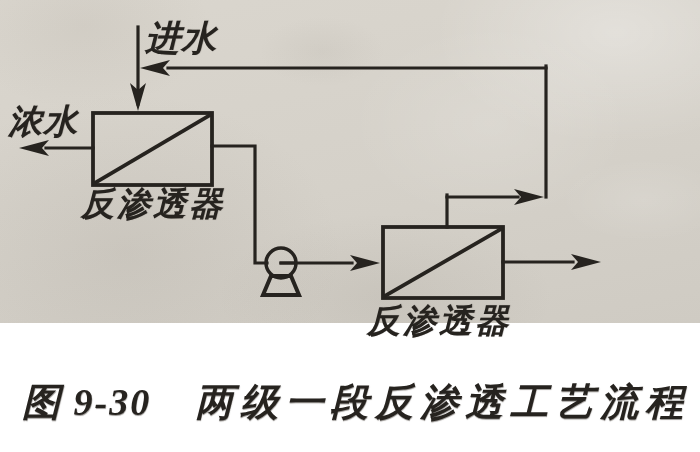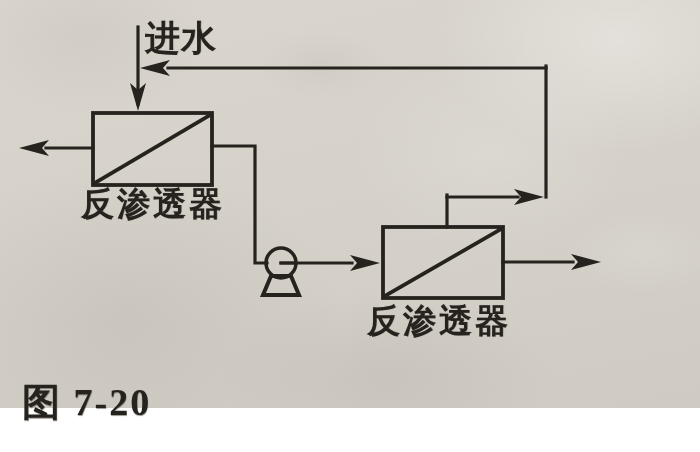--- a/index.html
+++ b/index.html
@@ -7,31 +7,32 @@
     width: 700px; height: 452px;
     overflow: hidden;
     font-family: "Liberation Serif", "DejaVu Serif", serif;
   }
   :root {
     --paper: #d5d1c9;
     --ink: #26231f;
   }
   .page {
     position: relative;
-    width: 700px; height: 408px;
+    width: 700px; height: 323px;
     background-color: var(--paper);
     background-image:
       radial-gradient(ellipse 260px 160px at 88% 10%, rgba(255,255,255,0.30), rgba(255,255,255,0) 70%),
       radial-gradient(ellipse 200px 140px at 70% 38%, rgba(255,255,255,0.14), rgba(255,255,255,0) 70%),
       radial-gradient(ellipse 180px 120px at 12% 8%, rgba(140,132,120,0.10), rgba(140,132,120,0) 70%),
       radial-gradient(ellipse 300px 220px at 18% 78%, rgba(125,118,108,0.12), rgba(125,118,108,0) 72%),
       radial-gradient(ellipse 240px 120px at 55% 92%, rgba(120,114,104,0.10), rgba(120,114,104,0) 70%),
       radial-gradient(ellipse 90px 50px at 46% 16%, rgba(130,124,114,0.08), rgba(130,124,114,0) 70%),
       radial-gradient(ellipse 120px 60px at 92% 62%, rgba(255,255,255,0.12), rgba(255,255,255,0) 70%),
       linear-gradient(168deg, #dad6ce 0%, #d5d1c9 55%, #cfcbc3 100%);
+    font-style: italic;
   }
   svg.diagram {
     position: absolute; left: 0; top: 0;
     filter: blur(0.25px);
   }
   .ink-stroke {
     stroke: var(--ink);
     fill: none;
     stroke-linecap: square;
     stroke-linejoin: miter;
@@ -99,23 +100,25 @@
 
     <rect class="ink-stroke" stroke-width="3.8" x="383" y="227" width="120" height="71"></rect>
     <path class="ink-stroke" stroke-width="3.8" d="M385,296 L501,229"></path>
 
     <path class="ink-stroke" stroke-width="3.2" d="M503,262 L573,262"></path>
     <polygon class="ink-fill" points="601,262 571,254 578,262 571,270"></polygon>
   </svg>
 
   <div class="lbl lbl-feed">进水</div>
 
+  <div class="lbl lbl-conc">浓水</div>
 
 
   <div class="lbl lbl-ro1">反渗透器</div>
 
   <div class="lbl lbl-ro2">反渗透器</div>
 
   <div class="caption">
-    <span class="cap-num">图 7-20</span>
+    <span class="cap-num">图 9-30</span>
+    <span class="cap-title">两级一段反渗透工艺流程</span>
   </div>
 
 </div>
 
 </body></html>

